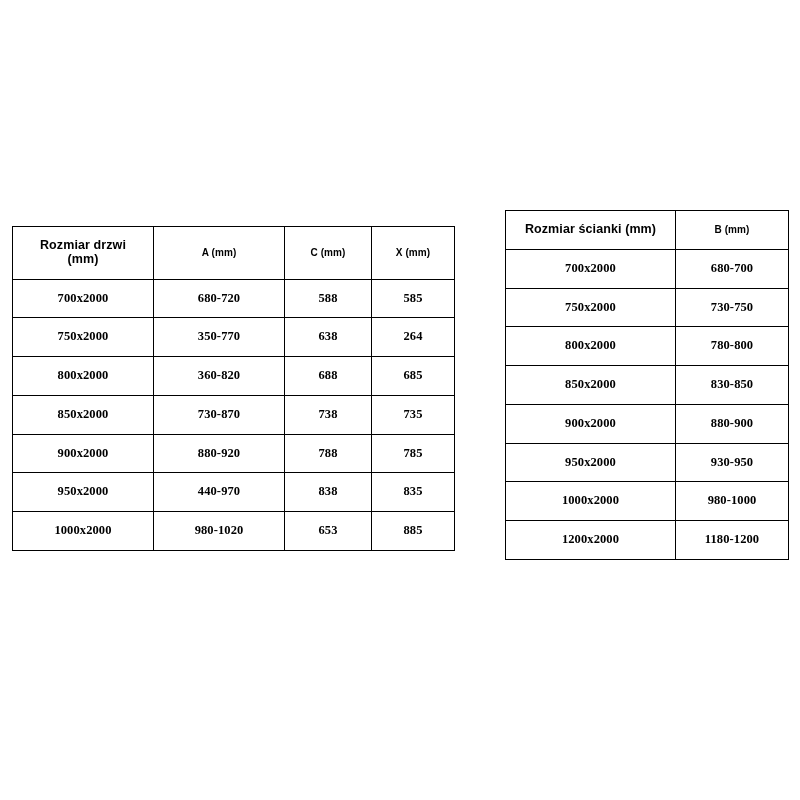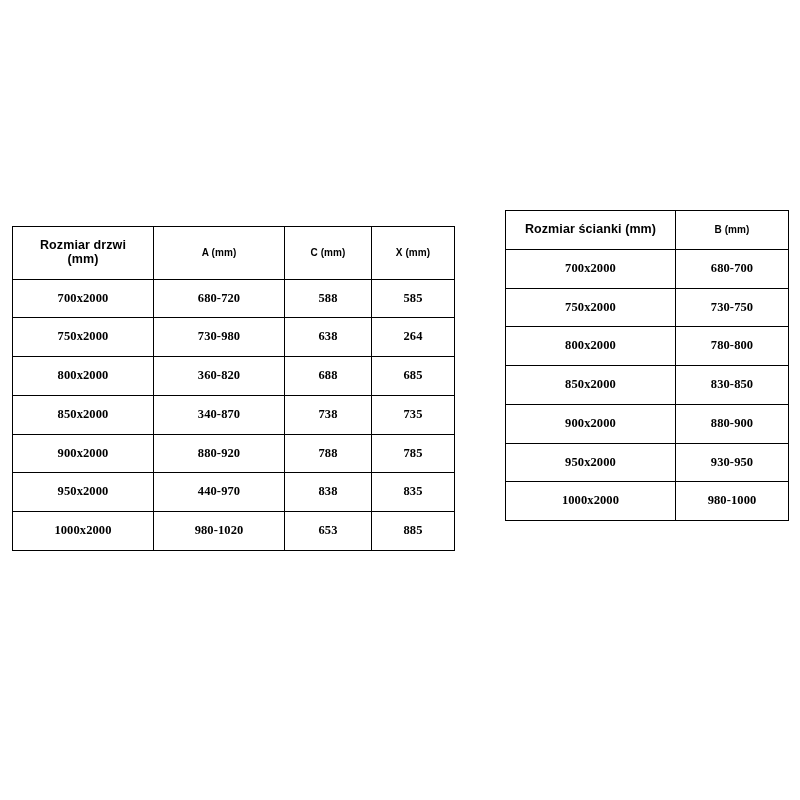--- a/index.html
+++ b/index.html
@@ -96,33 +96,33 @@
       </thead>
       <tbody>
         <tr>
           <td class="cell">700x2000</td>
           <td class="cell">680-720</td>
           <td class="cell">588</td>
           <td class="cell">585</td>
         </tr>
         <tr>
           <td class="cell">750x2000</td>
-          <td class="cell">730-980</td>
+          <td class="cell">350-770</td>
           <td class="cell">638</td>
           <td class="cell">264</td>
         </tr>
         <tr>
           <td class="cell">800x2000</td>
           <td class="cell">360-820</td>
           <td class="cell">688</td>
           <td class="cell">685</td>
         </tr>
         <tr>
           <td class="cell">850x2000</td>
-          <td class="cell">340-870</td>
+          <td class="cell">730-870</td>
           <td class="cell">738</td>
           <td class="cell">735</td>
         </tr>
         <tr>
           <td class="cell">900x2000</td>
           <td class="cell">880-920</td>
           <td class="cell">788</td>
           <td class="cell">785</td>
         </tr>
         <tr>
@@ -175,17 +175,21 @@
           <td class="cell">880-900</td>
         </tr>
         <tr>
           <td class="cell">950x2000</td>
           <td class="cell">930-950</td>
         </tr>
         <tr>
           <td class="cell">1000x2000</td>
           <td class="cell">980-1000</td>
         </tr>
+        <tr>
+          <td class="cell">1200x2000</td>
+          <td class="cell">1180-1200</td>
+        </tr>
       </tbody>
     </table>
   </div>
 
 </div>
 
 </body></html>

